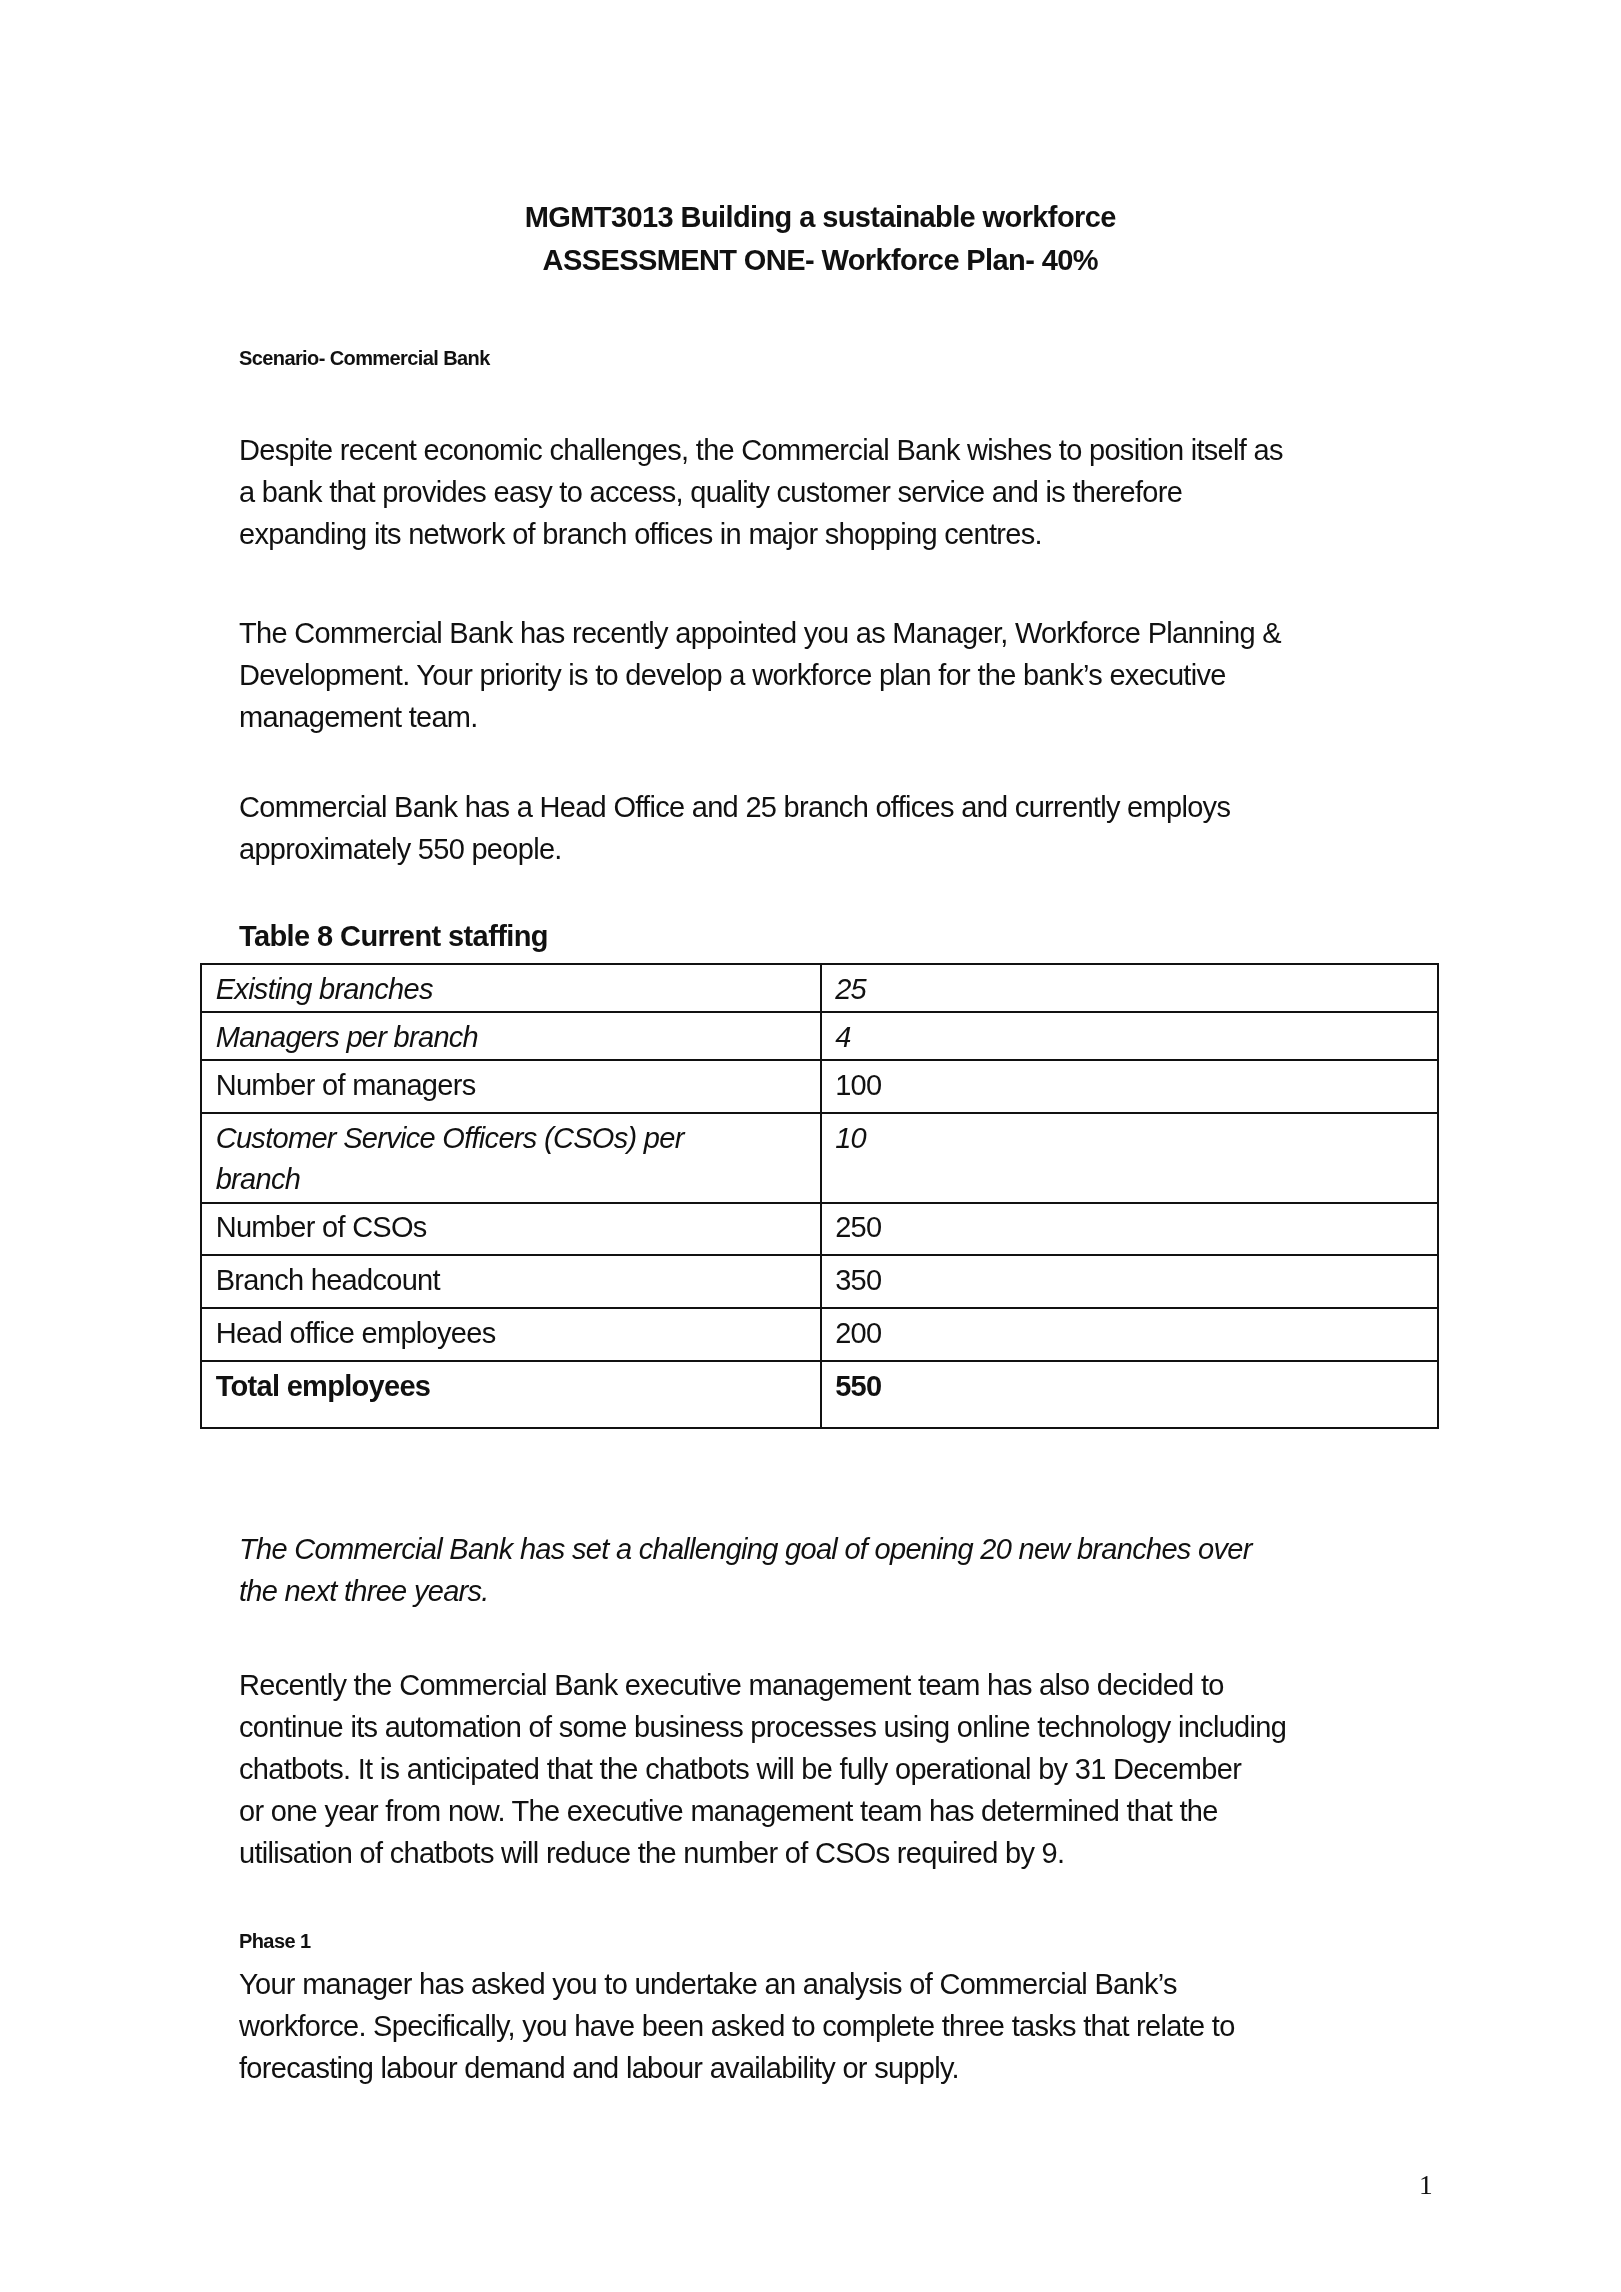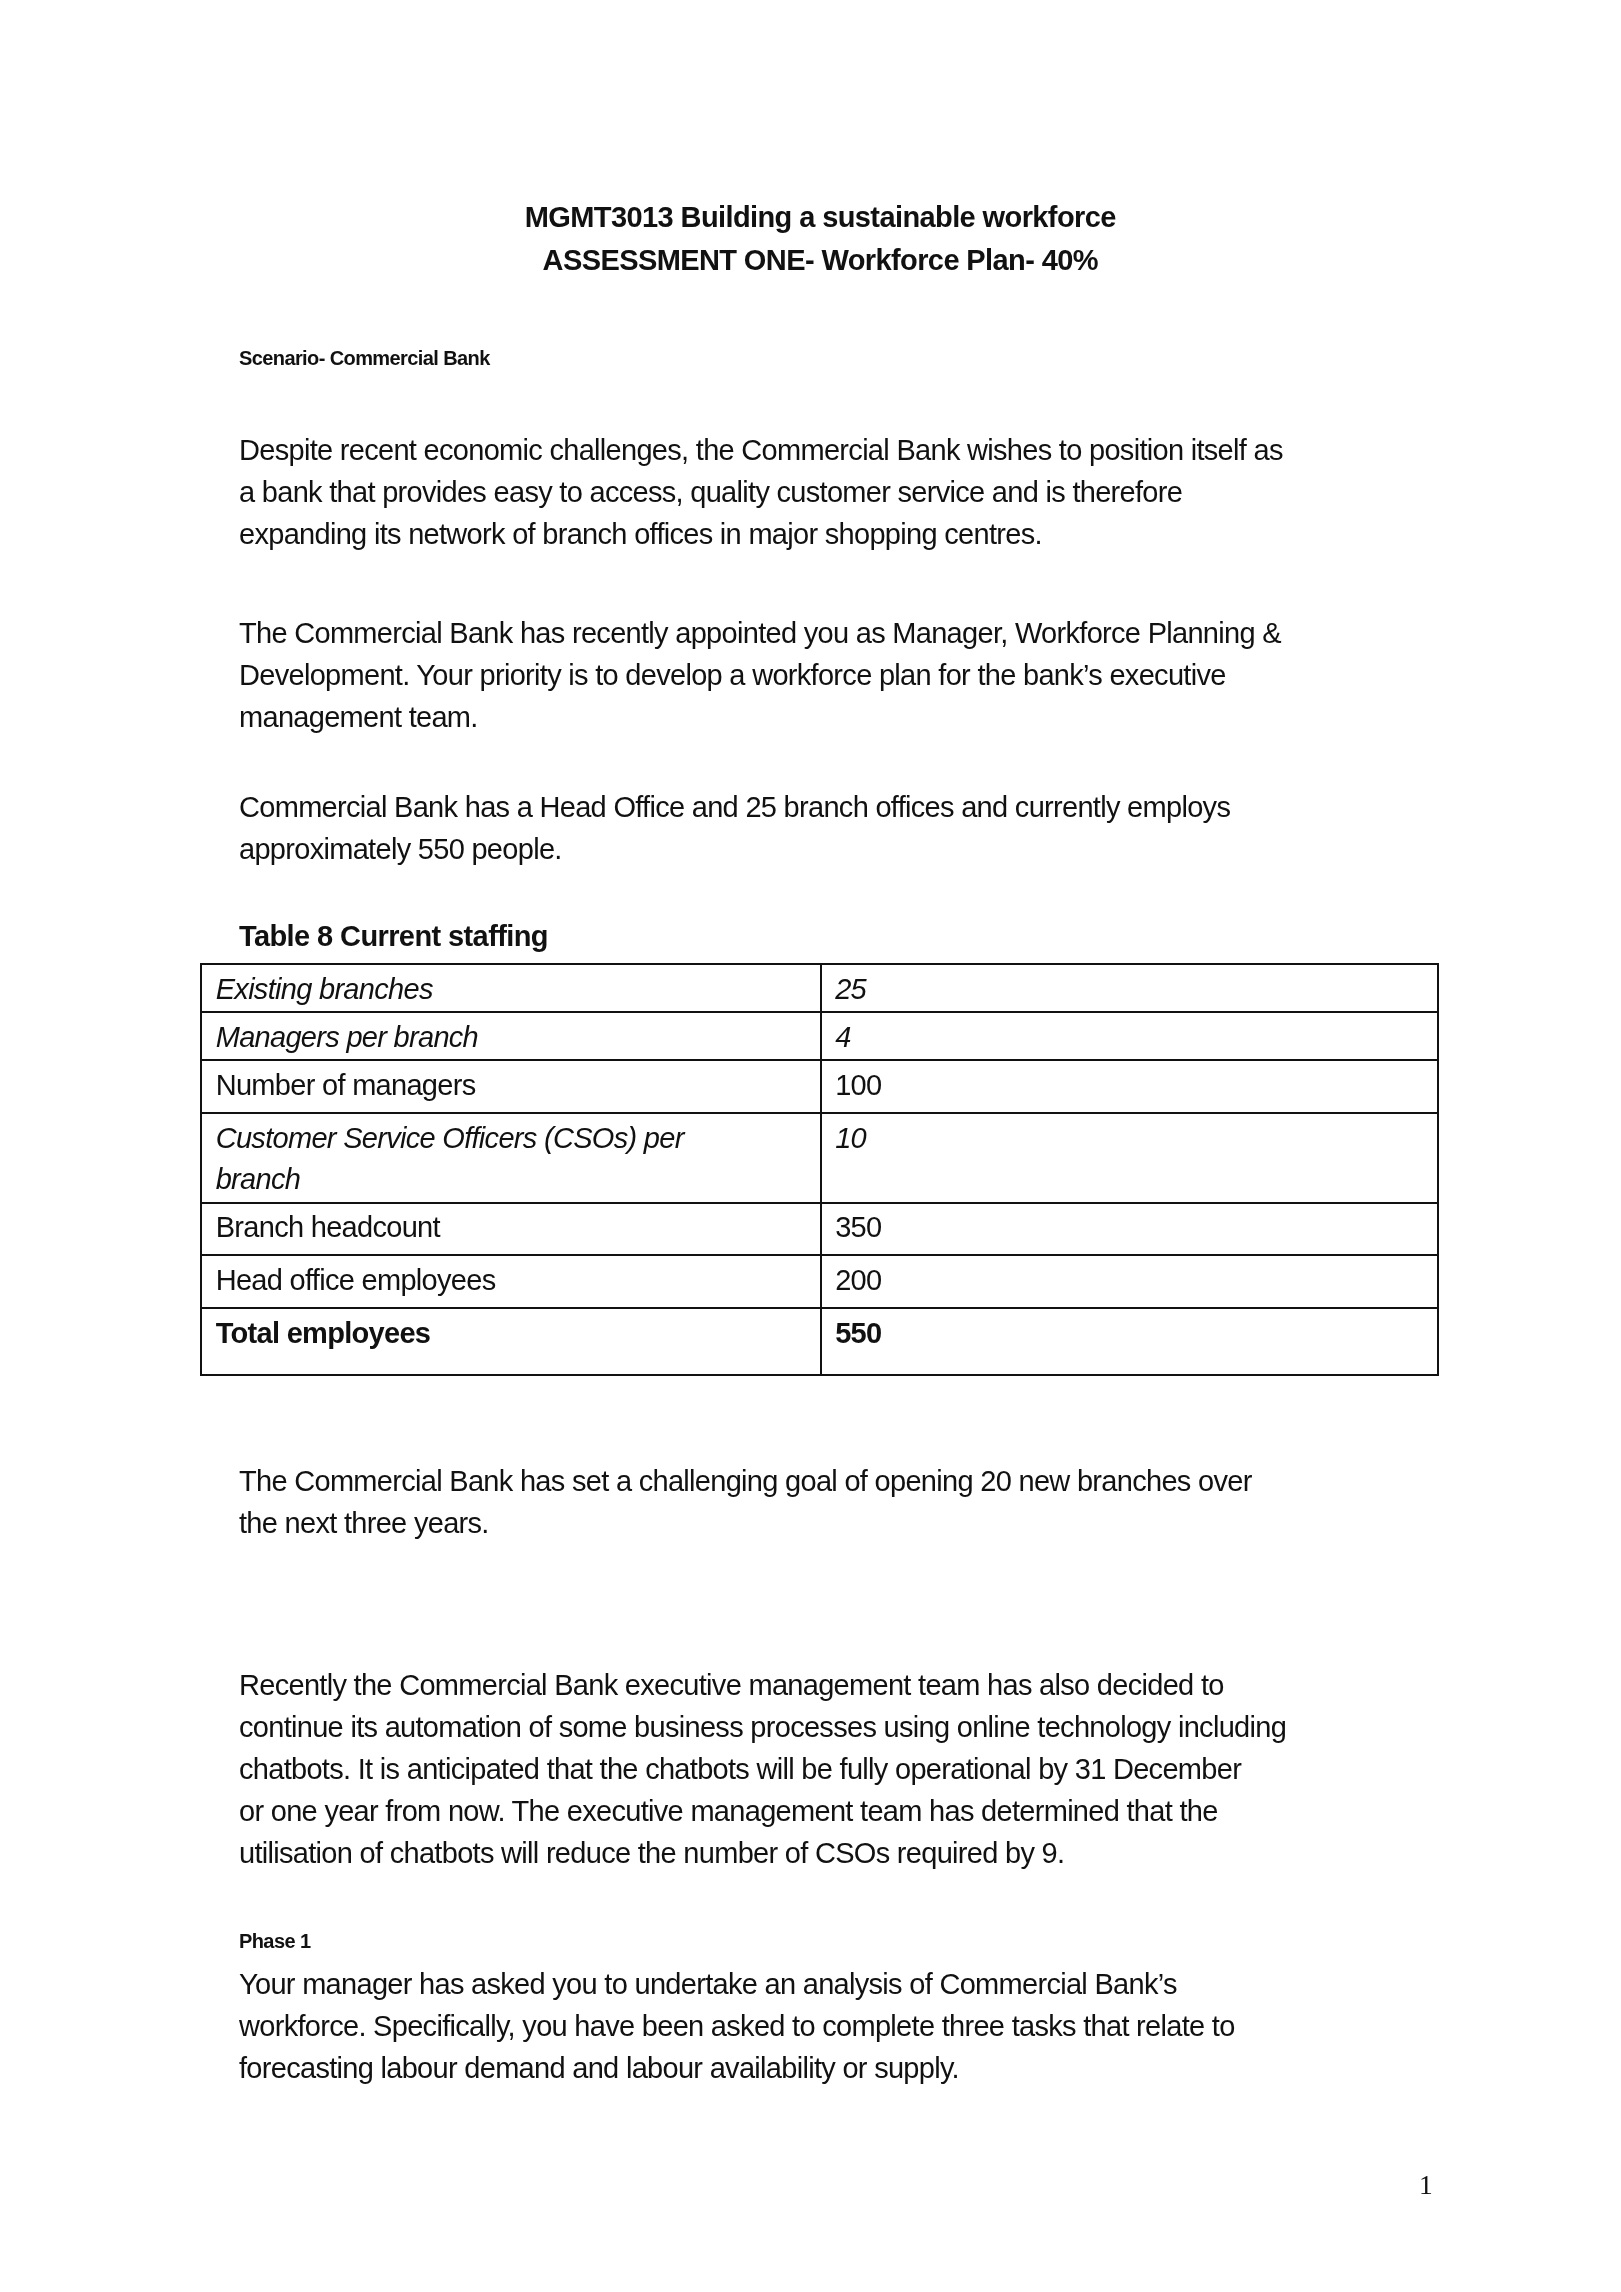--- a/index.html
+++ b/index.html
@@ -138,35 +138,39 @@
       <td class="value">100</td>
     </tr>
     <tr class="r-tall">
       <td class="label italic">
         <span style="display:block">Customer Service Officers (CSOs) per</span>
         <span style="display:block">branch</span>
       </td>
       <td class="value italic">10</td>
     </tr>
     <tr class="r-mid">
+      <td class="label">Number of CSOs</td>
+      <td class="value">250</td>
+    </tr>
+    <tr class="r-mid">
       <td class="label">Branch headcount</td>
       <td class="value">350</td>
     </tr>
     <tr class="r-mid">
       <td class="label">Head office employees</td>
       <td class="value">200</td>
     </tr>
     <tr class="r-total">
       <td class="label bold">Total employees</td>
       <td class="value bold">550</td>
     </tr>
   </tbody>
     </table>
 
-  <div class="para" style="top:1460px;">
+  <div class="para" style="top:1528px;font-style:italic;">
     <span class="line">The Commercial Bank has set a challenging goal of opening 20 new branches over</span>
     <span class="line">the next three years.</span>
   </div>
 
   <div class="para" style="top:1664px;">
     <span class="line">Recently the Commercial Bank executive management team has also decided to</span>
     <span class="line">continue its automation of some business processes using online technology including</span>
     <span class="line">chatbots. It is anticipated that the chatbots will be fully operational by 31 December</span>
     <span class="line">or one year from now. The executive management team has determined that the</span>
     <span class="line">utilisation of chatbots will reduce the number of CSOs required by 9.</span>

